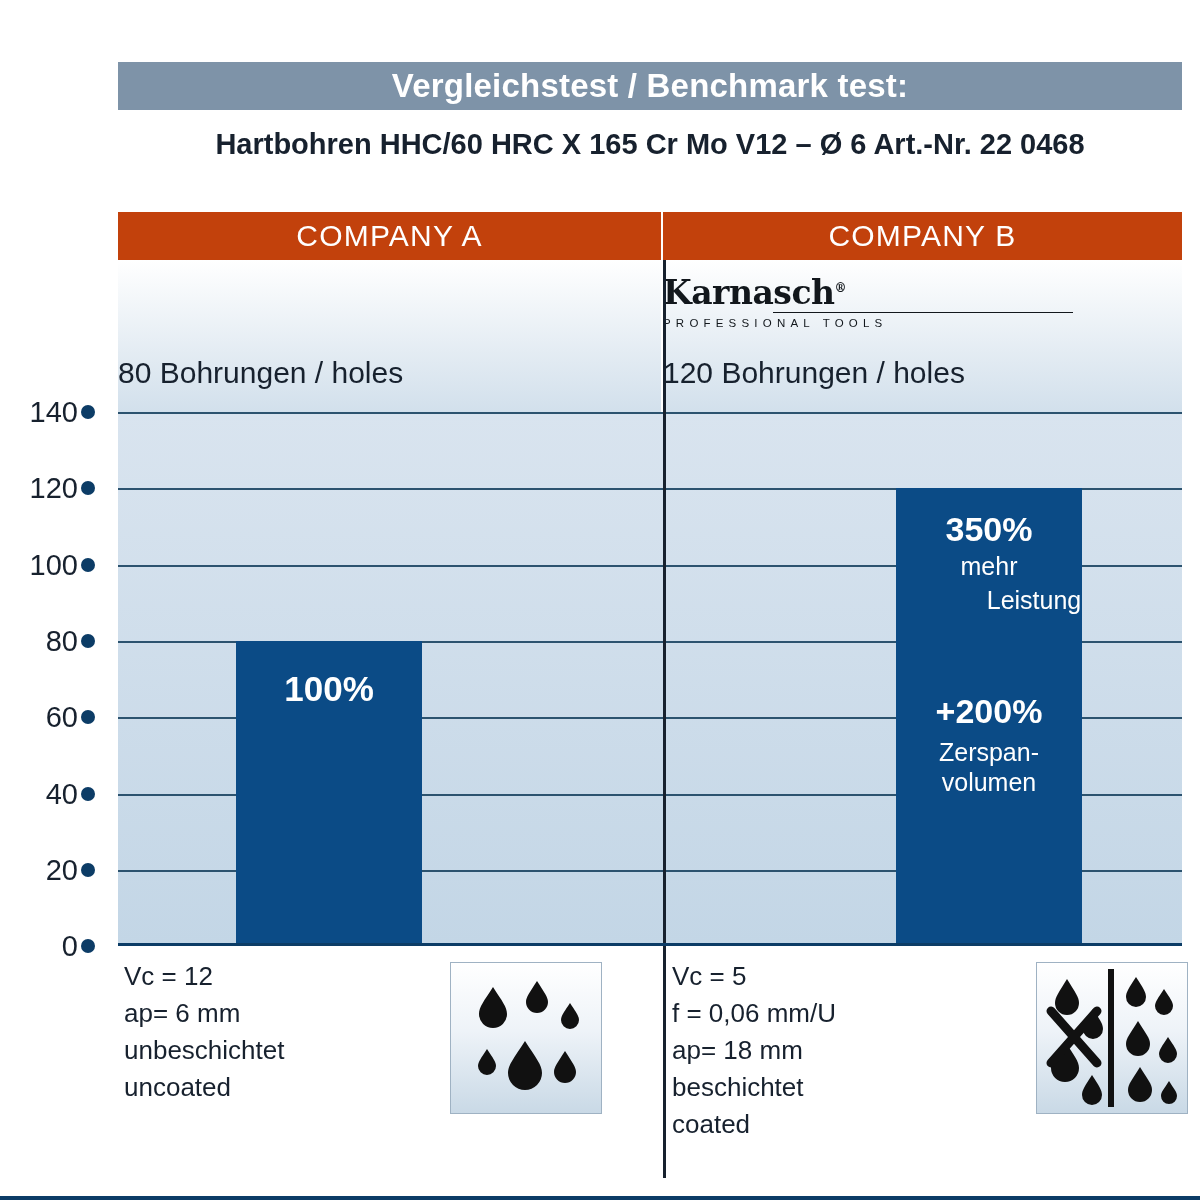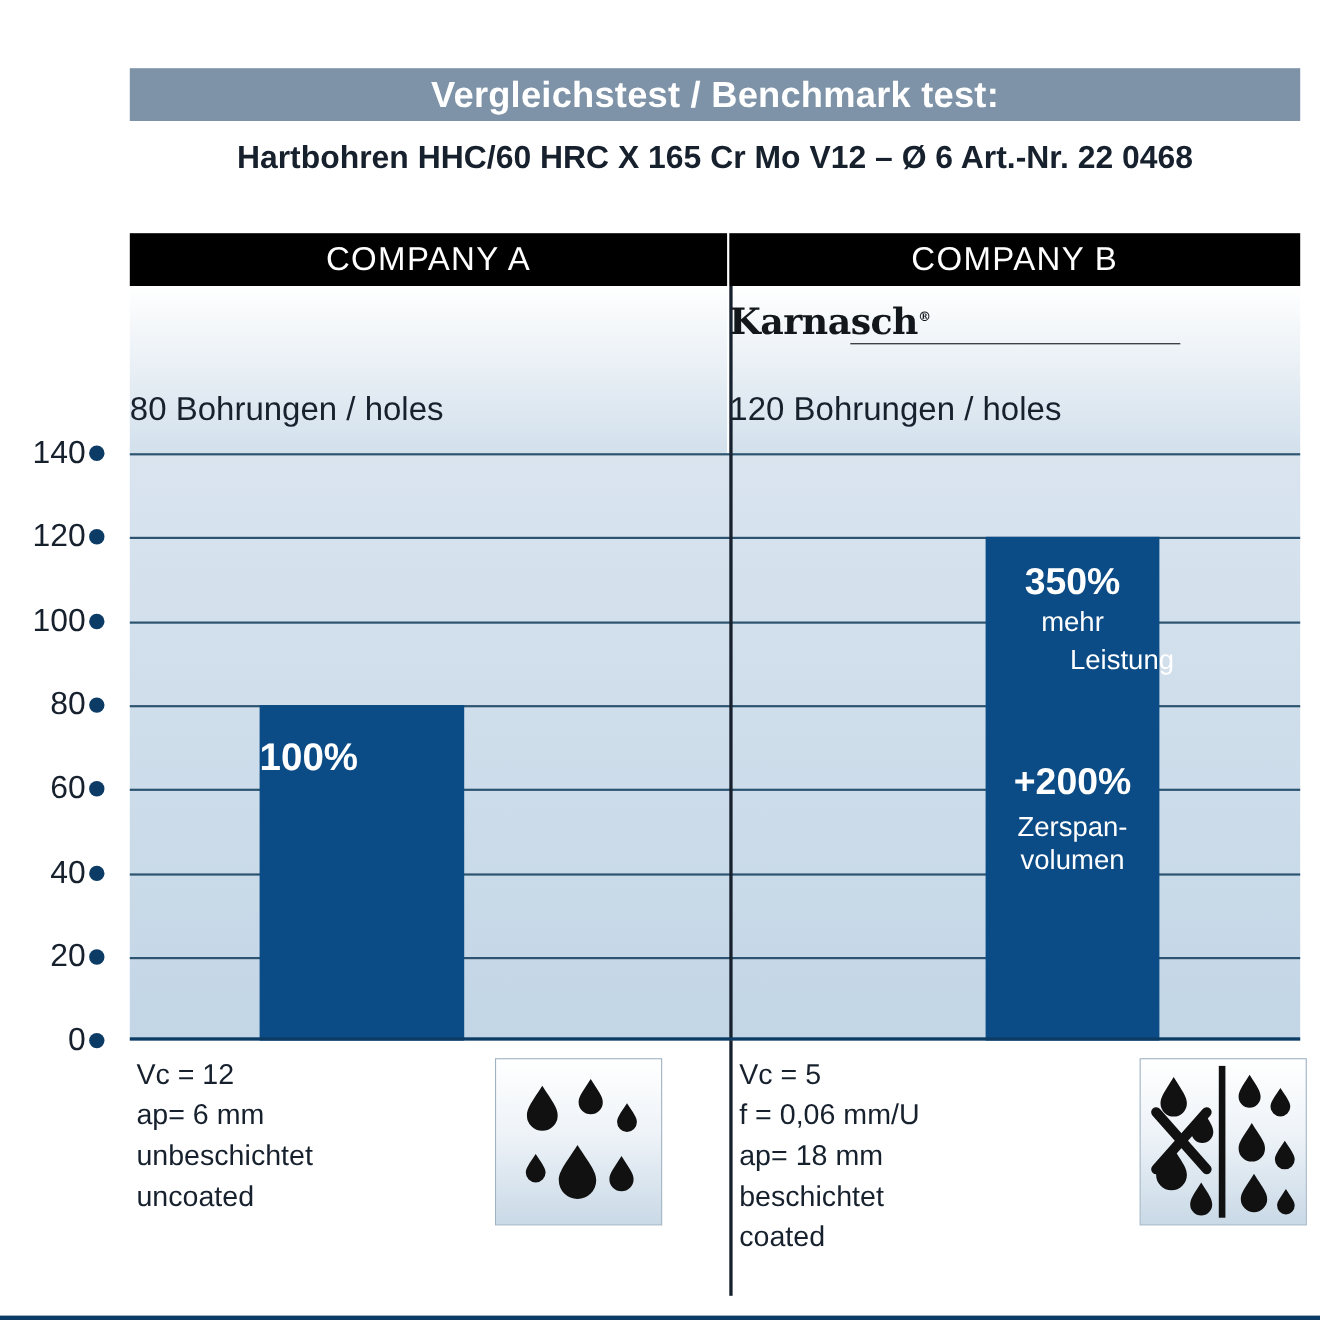--- a/index.html
+++ b/index.html
@@ -45,21 +45,21 @@
     font-weight: bold;
     color: #17212e;
     white-space: nowrap;
   }
 
   
   .company-band {
     position: absolute;
     top: 212px;
     height: 48px;
-    background: #000000;
+    background: #c2410c;
     display: flex;
     align-items: center;
     justify-content: center;
   }
   .company-band.a { left: 118px; width: 543px; }
   .company-band.b { left: 663px; width: 519px; }
   .company-band-text {
     color: #ffffff;
     font-size: 30px;
     letter-spacing: 1.2px;
@@ -193,20 +193,21 @@
 
   
   .bar {
     position: absolute;
     background: #0b4b86;
     bottom: 0;
   }
   .bar-label-main {
     position: absolute;
     width: 100%;
+    text-align: center;
     color: #ffffff;
     font-weight: bold;
     font-size: 35px;
     white-space: nowrap;
   }
   .bar-text {
     position: absolute;
     width: 100%;
     text-align: center;
     color: #ffffff;
@@ -266,20 +267,21 @@
 </div>
 
 <div class="panel-top a"></div>
 <div class="panel-top b"></div>
 
 <div class="brand">
   <div class="brand-name">
     <span>Karnasch</span><span class="brand-reg">®</span>
   </div>
   <div class="brand-rule"></div>
+  <div class="brand-sub">PROFESSIONAL TOOLS</div>
 </div>
 
 <div class="holes a">80 Bohrungen / holes</div>
 <div class="holes b">120 Bohrungen / holes</div>
 
 <div>
   <div class="ytick" style="top:412px;">140</div>
   <div class="ytick" style="top:488px;">120</div>
   <div class="ytick" style="top:565px;">100</div>
   <div class="ytick" style="top:641px;">80</div>
@@ -304,21 +306,21 @@
   <div class="gridline" style="top:153px;"></div>
   <div class="gridline" style="top:229px;"></div>
   <div class="gridline" style="top:305px;"></div>
   <div class="gridline" style="top:382px;"></div>
   <div class="gridline" style="top:458px;"></div>
 
   <div class="bar" style="left:118px; width:186px; height:305px;">
     <div class="bar-label-main" style="top:28px;">100%</div>
   </div>
 
-  <div class="bar" style="left:778px; width:158px; height:458px;">
+  <div class="bar" style="left:778px; width:186px; height:458px;">
     <div class="bar-text big" style="top:22px;">350%</div>
     <div class="bar-text" style="top:64px;">mehr</div>
     <div class="bar-text" style="top:98px;padding-left:45px;">Leistung</div>
 
     <div class="bar-text big" style="top:204px;">+200%</div>
     <div class="bar-text" style="top:250px;">Zerspan-</div>
     <div class="bar-text" style="top:280px;">volumen</div>
   </div>
 
   <div class="divider"></div>

